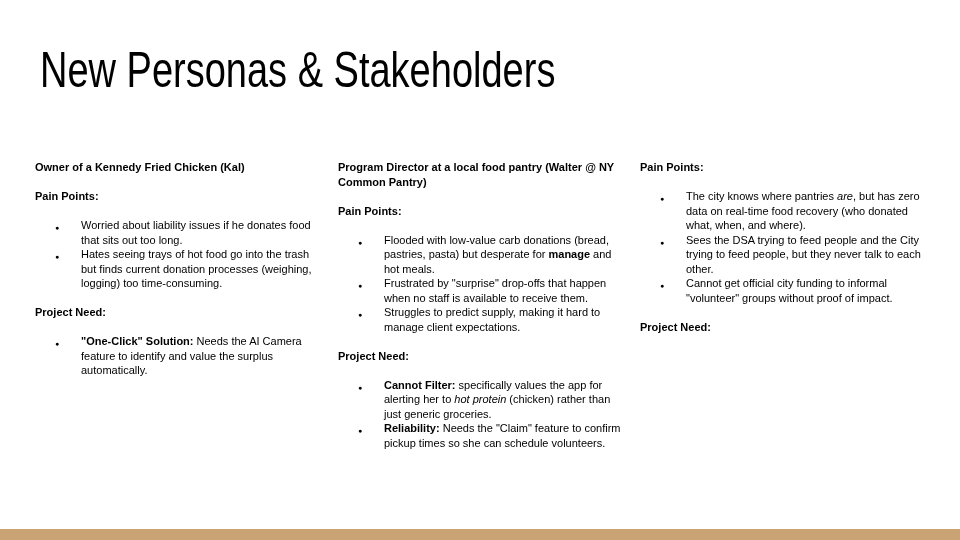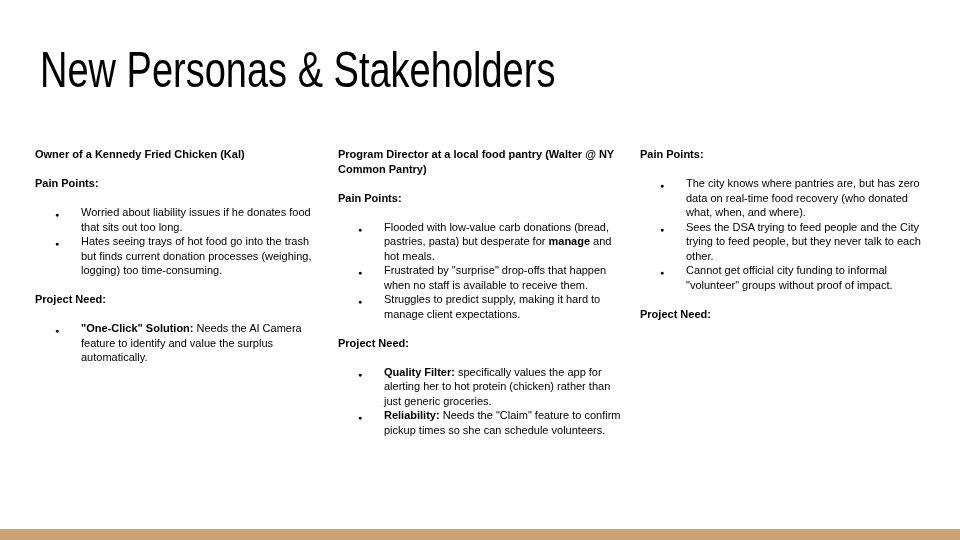--- a/index.html
+++ b/index.html
@@ -6,31 +6,31 @@
   body{
     width:960px;height:540px;position:relative;overflow:hidden;
     font-family:"Liberation Sans",sans-serif;color:#000;background:#fff;
   }
   .slide-title{
     position:absolute;left:40px;top:40px;margin:0;
     font-size:50px;font-weight:400;line-height:60px;white-space:nowrap;
     transform:scaleX(0.76);transform-origin:0 0;
     font-family:"Liberation Sans",sans-serif;
   }
-  .col{position:absolute;top:147px;font-size:11px;line-height:14.5px;}
+  .col{position:absolute;top:160px;font-size:11px;line-height:14.5px;}
   .col-1{left:35px;width:288px;}
   .col-2{left:338px;width:288px;}
   .col-3{left:640px;width:292px;}
   .col p{margin:0 0 14.5px 0;}
   .hdr,.lbl{font-weight:bold;}
   .col ul{list-style:none;margin:0 0 14.5px 0;padding:0;}
   .col li{position:relative;padding-left:46px;}
   .col li::before{content:"●";position:absolute;left:20px;top:3px;font-size:7px;}
   .b{font-weight:bold;}
-  .i{margin-top:28px;}
+  .i{font-style:italic;margin-top:28px;}
   .accent-bar{position:absolute;left:0;right:0;bottom:0;height:11px;background:#C9A373;}
 </style>
 </head>
 <body style="background-color: rgb(255, 255, 255);">
 
 <h1 class="slide-title">New Personas &amp; Stakeholders</h1>
 
 <section class="col col-1">
   <p class="hdr">Owner of a Kennedy Fried Chicken (Kal)</p>
   <p class="lbl">Pain Points:</p>
@@ -47,21 +47,21 @@
 <section class="col col-2">
   <p class="hdr">Program Director at a local food pantry (Walter @ NY Common Pantry)</p>
   <p class="lbl">Pain Points:</p>
   <ul>
     <li><span>Flooded with low-value carb donations (bread, pastries, pasta) but desperate for </span><span class="b">manage</span><span> and hot meals.</span></li>
     <li><span>Frustrated by "surprise" drop-offs that happen when no staff is available to receive them.</span></li>
     <li><span>Struggles to predict supply, making it hard to manage client expectations.</span></li>
   </ul>
   <p class="lbl">Project Need:</p>
   <ul>
-    <li><span class="b">Quality Filter:</span><span> specifically values the app for alerting her to </span><span class="i">hot protein</span><span> (chicken) rather than just generic groceries.</span></li>
+    <li><span class="b">Cannot Filter:</span><span> specifically values the app for alerting her to </span><span class="i">hot protein</span><span> (chicken) rather than just generic groceries.</span></li>
     <li><span class="b">Reliability:</span><span> Needs the "Claim" feature to confirm pickup times so she can schedule volunteers.</span></li>
   </ul>
 </section>
 
 <section class="col col-3">
   <p class="lbl">Pain Points:</p>
   <ul>
     <li><span>The city knows where pantries </span><span class="i">are</span><span>, but has zero data on real-time food recovery (who donated what, when, and where).</span></li>
     <li><span>Sees the DSA trying to feed people and the City trying to feed people, but they never talk to each other.</span></li>
     <li><span>Cannot get official city funding to informal "volunteer" groups without proof of impact.</span></li>

